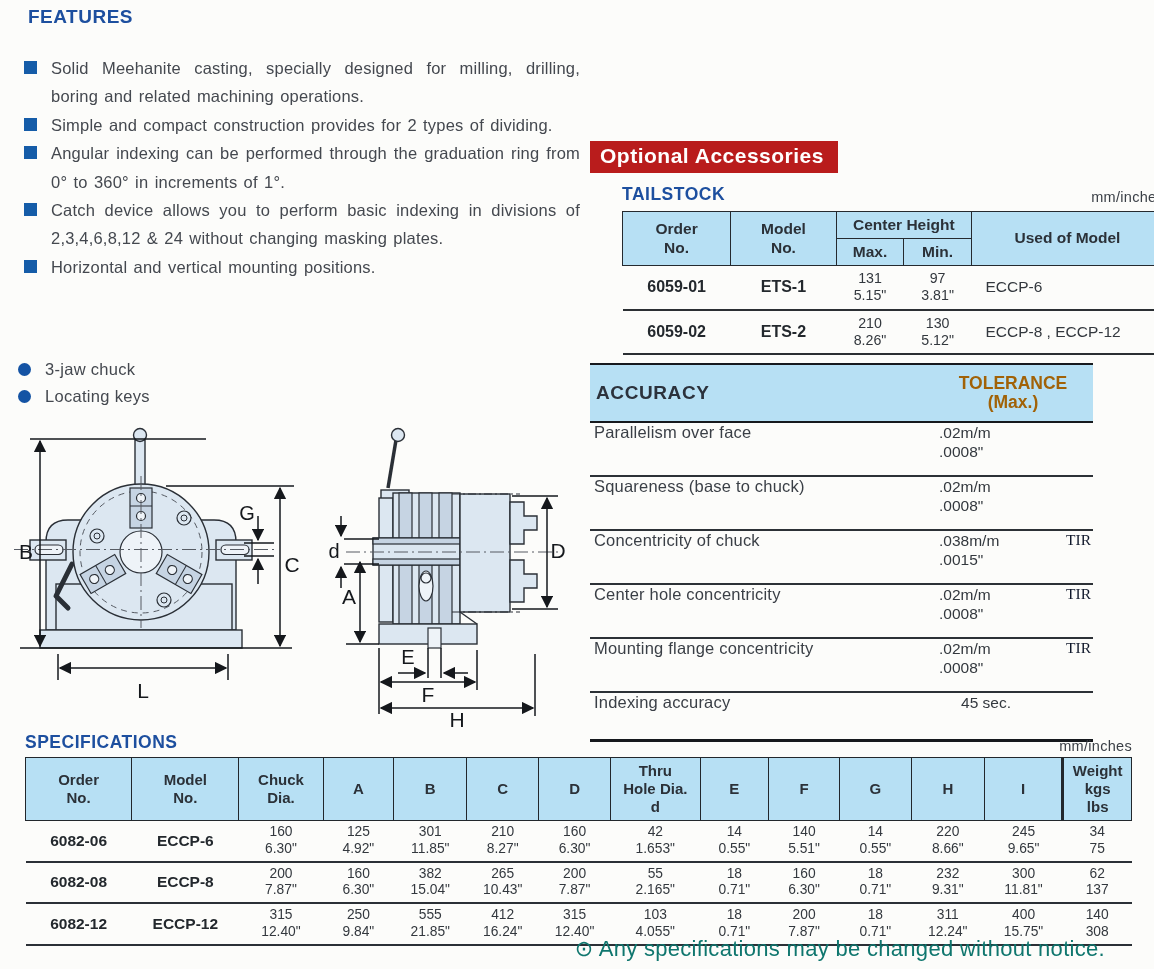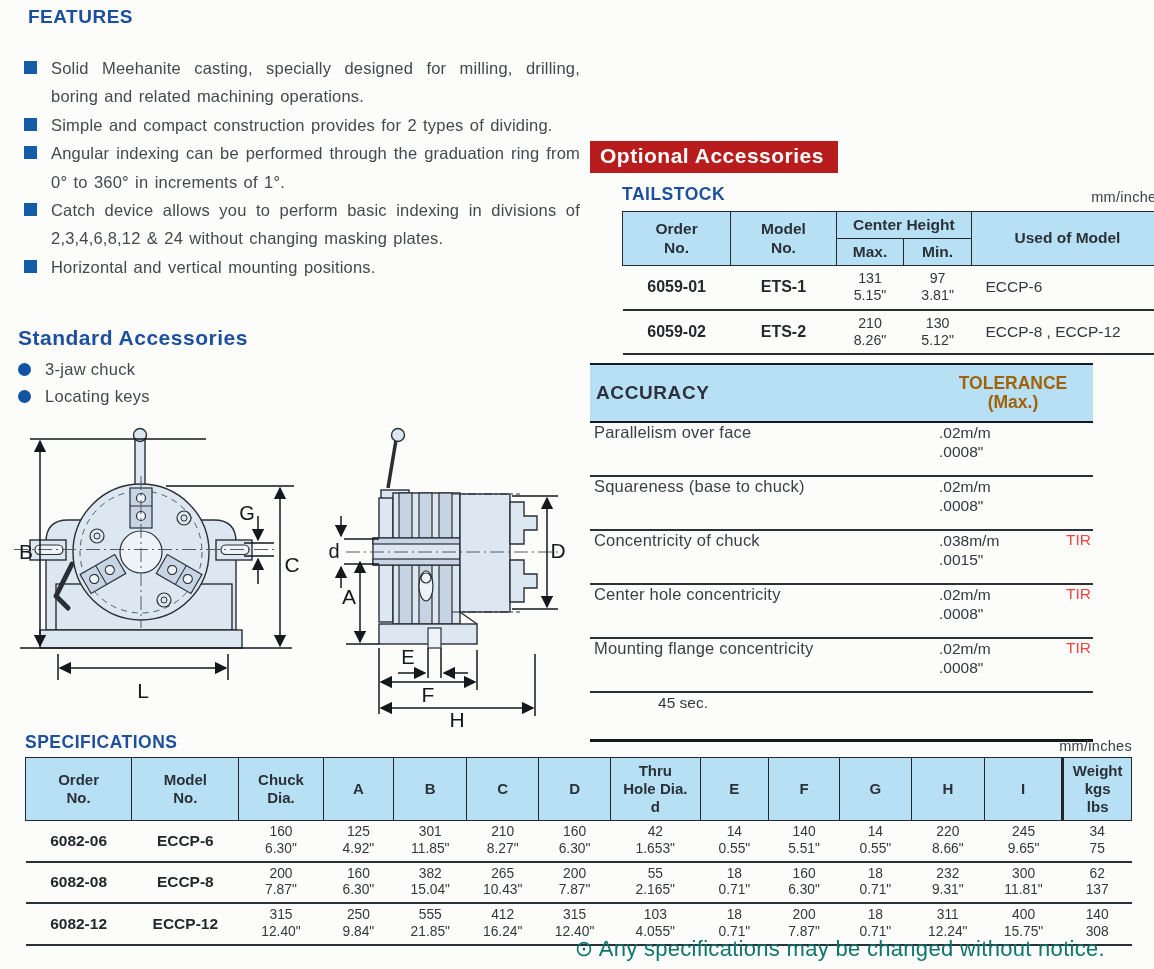--- a/index.html
+++ b/index.html
@@ -50,21 +50,21 @@
   #acc-block{left:590px;top:363px;width:503px;}
   .acc-head{display:flex;align-items:center;background:#b7e0f4;
         border-top:2.5px solid #16191d;border-bottom:2.5px solid #16191d;height:56px;}
   .acc-title{flex:1;font-size:19px;font-weight:bold;color:#2c323c;letter-spacing:.6px;padding-left:6px;}
   .acc-tol{width:160px;text-align:center;font-weight:bold;color:#a16207;font-size:17.5px;line-height:1.1;}
   .acc-row{display:flex;align-items:flex-start;min-height:52px;border-bottom:2px solid #2c3136;}
   .acc-row.last{border-bottom:3px solid #16191d;min-height:46px;}
   .acc-label{flex:1;font-size:16.5px;letter-spacing:.2px;color:#3a3f46;padding-left:4px;}
   .acc-val{width:106px;font-size:15.5px;line-height:1.25;color:#33383e;}
   .acc-val.single{width:152px;text-align:right;padding-right:34px;box-sizing:border-box;}
-  .acc-suffix{width:46px;text-align:right;font-size:15.5px;color:#ef4444;padding-right:2px;}
+  .acc-suffix{width:46px;text-align:right;font-size:15.5px;color:#0f172a;padding-right:2px;font-family:Liberation Serif, serif;}
 
   
   #spec-unit{left:25px;top:738px;width:1107px;text-align:right;}
   #spec-table-wrap{left:25px;top:757px;}
   #spec-table{width:1107px;table-layout:fixed;}
   #spec-table th{background:#b7e0f4;border:1.7px solid #22272c;font-size:15px;font-weight:bold;
         color:#2b3138;padding:2px 1px;white-space:pre-line;line-height:1.22;height:58px;}
   #spec-table th.thick-left{border-left:3.5px solid #22272c;}
   #spec-table tbody td{border-bottom:2.2px solid #2b3036;padding:3px 0;text-align:center;}
   #spec-table td.bold-cell{font-size:15.5px;}
@@ -88,21 +88,20 @@
 
   <div class="abs blue-head" id="features-title">FEATURES</div>
   <ul class="abs" id="features-list">
     <li>Solid Meehanite casting, specially designed for milling, drilling, boring and related machining operations.</li>
     <li>Simple and compact construction provides for 2 types of dividing.</li>
     <li>Angular indexing can be performed through the graduation ring from 0° to 360° in increments of 1°.</li>
     <li>Catch device allows you to perform basic indexing in divisions of 2,3,4,6,8,12 &amp; 24 without changing masking plates.</li>
     <li>Horizontal and vertical mounting positions.</li>
   </ul>
 
-  <div class="abs blue-head" id="std-title">Standard Accessories</div>
   <ul class="abs" id="std-list">
     <li>3-jaw chuck</li>
     <li>Locating keys</li>
   </ul>
 
   <svg class="abs" style="left:6px;top:414px" width="296" height="300" viewBox="0 0 296 300">
     <defs>
       <marker id="ah" viewBox="0 0 10 10" refX="9" refY="5" markerWidth="8.5" markerHeight="8.5" orient="auto-start-reverse">
         <path d="M0,0L10,5L0,10z" fill="#15181c"></path>
       </marker>
@@ -311,20 +310,21 @@
         </div>
         <div class="acc-row">
           <span class="acc-label">Mounting flange concentricity</span>
           <div class="acc-val">
             <div>.02m/m</div>
             <div>.0008"</div>
           </div>
           <span class="acc-suffix">TIR</span>
         </div>
         <div class="acc-row last">
+          <span class="acc-label">Indexing accuracy</span>
           <div class="acc-val single">
             <div>45 sec.</div>
           </div>
           <span class="acc-suffix"></span>
         </div>
       </div>
   </div>
 
   <div class="abs blue-head" id="spec-title">SPECIFICATIONS</div>
   <div class="abs unit-label" id="spec-unit">mm/inches</div>

